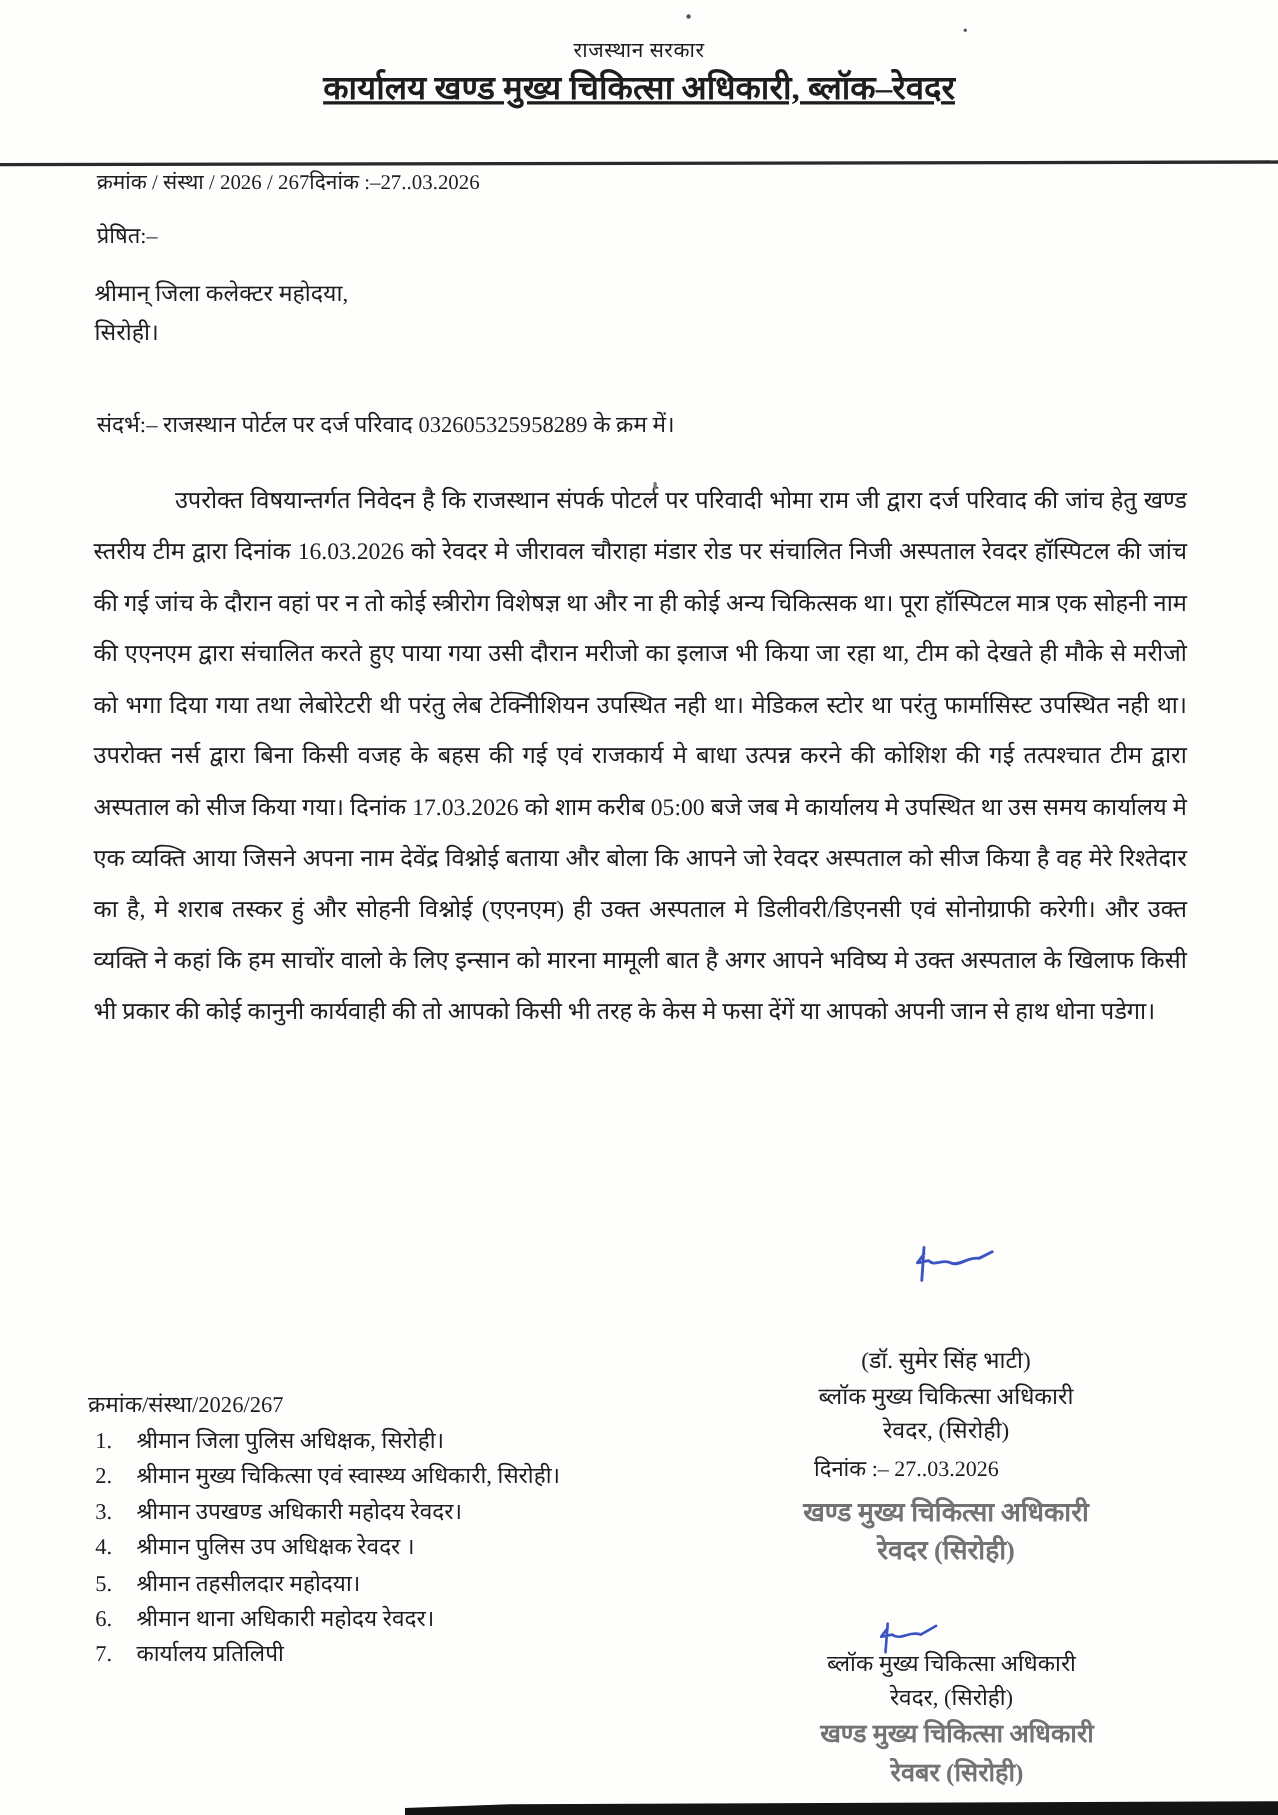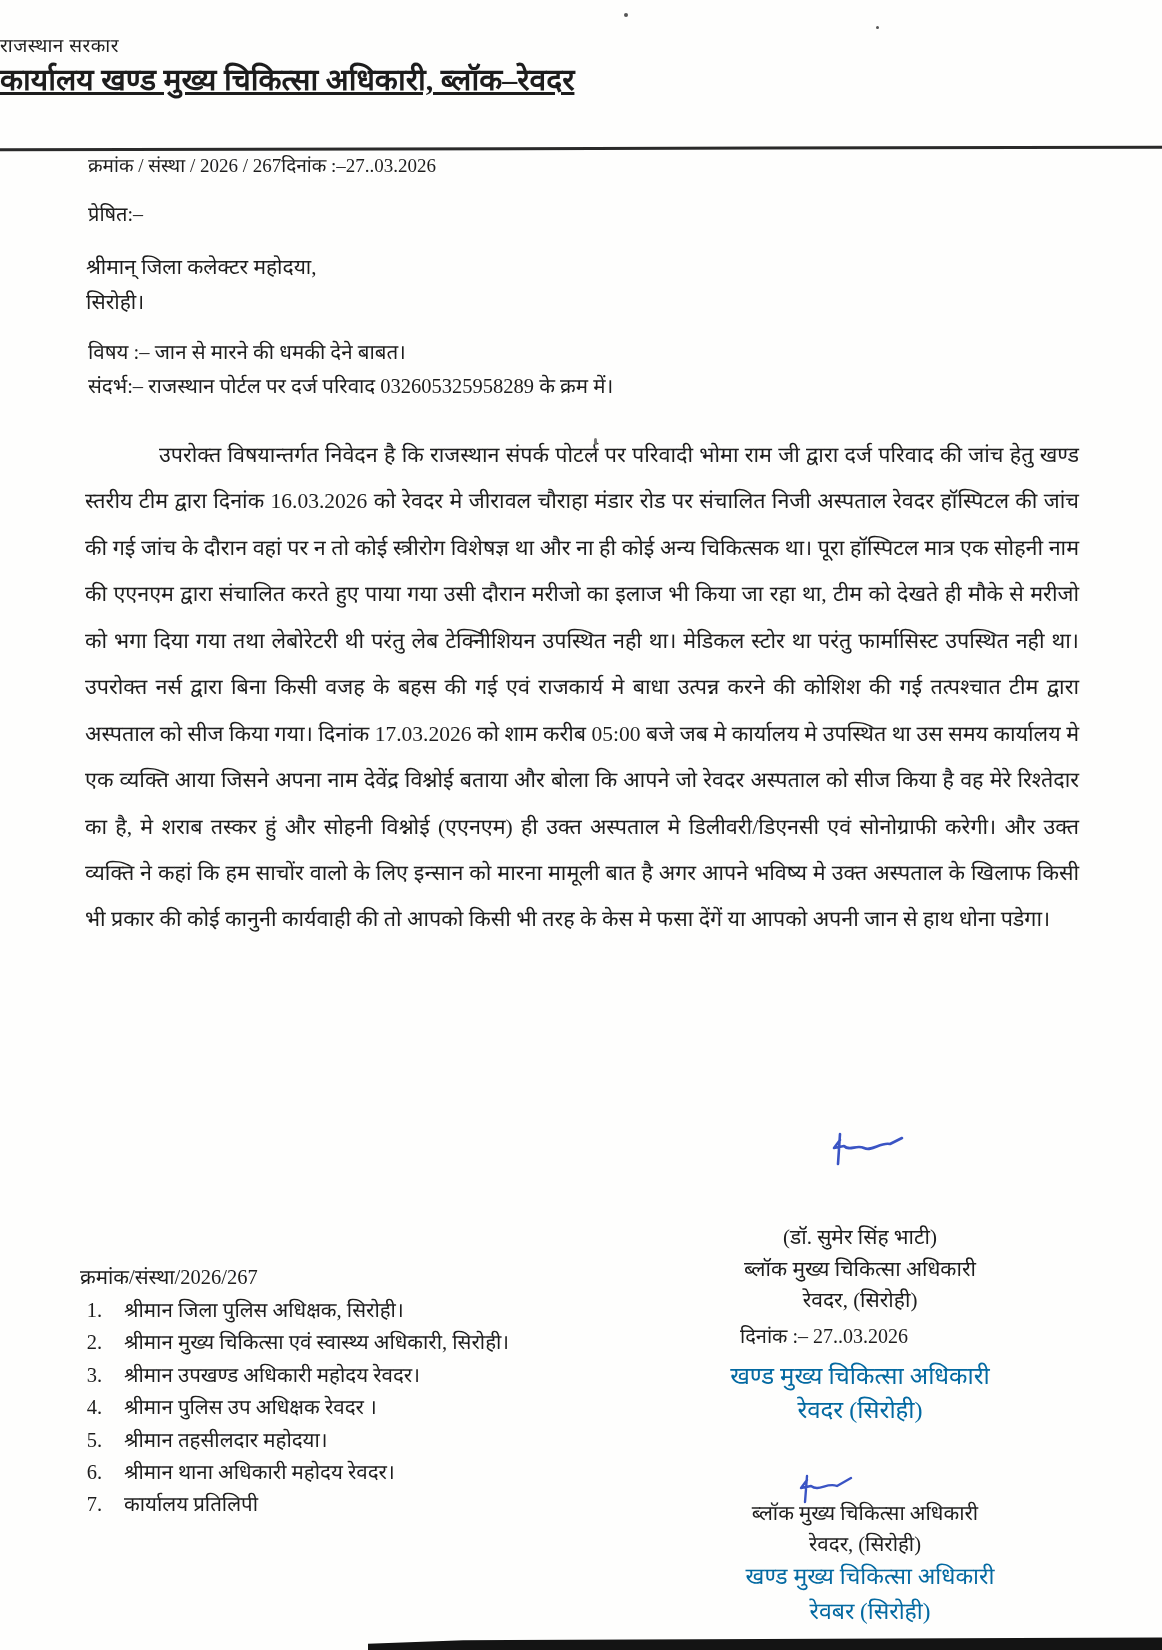--- a/index.html
+++ b/index.html
@@ -1,38 +1,38 @@
 <!DOCTYPE html>
 <html><head>
 <meta charset="utf-8">
 <style>
   html,body { margin:0; padding:0; background:#e8e8e8; }
   .page {
     position:relative; width:1162px; height:1650px; margin:0 auto;
     background:#fefefd; overflow:hidden; color:#1d1d1d;
     font-family:"Liberation Serif","DejaVu Serif",serif;
   }
-  .center { text-align:left; }
+  .center { text-align:center; }
   .gov-line { position:absolute; top:32px; left:0; right:0; font-size:19px; letter-spacing:.5px; }
   .office-line { position:absolute; top:58px; left:0; right:0; font-size:30px; font-weight:bold;text-decoration:underline; }
   .rule { position:absolute; top:147px; left:0; width:100%; height:3px; background:#2a2a2a; transform:rotate(-0.12deg); }
   .ref-row { position:absolute; top:152px; left:88px; right:118px; font-size:19px; display:flex; }
   .preshit { position:absolute; top:200px; left:88px; font-size:20px; }
   .addr1 { position:absolute; top:252px; left:86px; font-size:21px; }
   .addr2 { position:absolute; top:287px; left:86px; font-size:21px; }
   .subject { position:absolute; top:337px; left:88px; font-size:20.5px; }
   .refline { position:absolute; top:371px; left:88px; font-size:20.5px; }
   .body-text {
     position:absolute; top:432px; left:85px; width:994px;
     font-size:21.5px; line-height:2.16; text-align:justify;
   }
   .body-text p { margin:0; text-indent:74px; }
   .sig-block { position:absolute; top:1222px; left:680px; width:360px; text-align:center; font-size:21px; line-height:1.5; }
   .sig-date { margin-top:4px; padding-left:60px; font-size:20px; text-align:left; }
-  .stamp { color:#0369a1; font-weight:normal; line-height:1.45; }
+  .stamp { color:#737373; font-weight:bold; line-height:1.45; }
   .stamp-top { margin-top:8px; font-size:24px; }
   .squiggle { position:absolute; }
   .sq1 { top:1126px; left:830px; }
   .sq2 { top:1468px; left:795px; }
   .copy-block { position:absolute; top:1262px; left:80px; width:580px; font-size:20.5px; }
   .copy-serial { margin:0 0 4px 0; }
   .copy-label { margin:0 0 6px 0; }
   .copy-list { margin:0; }
   .copy-item { display:flex; line-height:1.58; }
   .copy-item .num { width:44px; text-align:right; padding-right:22px; box-sizing:border-box; flex:0 0 44px; }
@@ -58,21 +58,20 @@
 
   <div class="ref-row">
     <span>क्रमांक / संस्था / 2026 / 267</span>
     <span>दिनांक :–27..03.2026</span>
   </div>
 
   <div class="preshit">प्रेषित:–</div>
   <div class="addr1">श्रीमान् जिला कलेक्टर महोदया,</div>
   <div class="addr2">सिरोही।</div>
 
-  <div class="subject">विषय :– जान से मारने की धमकी देने बाबत।</div>
   <div class="refline">संदर्भ:– राजस्थान पोर्टल पर दर्ज परिवाद 032605325958289 के क्रम में।</div>
 
   <div class="body-text">
     <p>उपरोक्त विषयान्तर्गत निवेदन है कि राजस्थान संपर्क पोटर्ल पर परिवादी भोमा राम जी द्वारा दर्ज परिवाद की जांच हेतु खण्ड स्तरीय टीम द्वारा दिनांक 16.03.2026 को रेवदर मे जीरावल चौराहा मंडार रोड पर संचालित निजी अस्पताल रेवदर हॉस्पिटल की जांच की गई जांच के दौरान वहां पर न तो कोई स्त्रीरोग विशेषज्ञ था और ना ही कोई अन्य चिकित्सक था। पूरा  हॉस्पिटल मात्र एक सोहनी नाम की एएनएम द्वारा संचालित करते हुए पाया गया उसी दौरान मरीजो का इलाज  भी किया जा रहा था, टीम को देखते ही मौके से मरीजो को भगा दिया गया तथा लेबोरेटरी थी परंतु लेब टेक्निीशियन उपस्थित नही था। मेडिकल स्टोर था परंतु फार्मासिस्ट उपस्थित नही था। उपरोक्त नर्स द्वारा बिना किसी वजह के बहस की गई एवं राजकार्य मे बाधा उत्पन्न करने की कोशिश की गई तत्पश्चात टीम द्वारा अस्पताल को सीज किया गया। दिनांक 17.03.2026 को शाम करीब 05:00 बजे जब मे कार्यालय मे उपस्थित था उस समय कार्यालय मे एक व्यक्ति आया जिसने अपना नाम देवेंद्र विश्नोई बताया और बोला कि आपने जो रेवदर अस्पताल को सीज किया है वह मेरे रिश्तेदार का है, मे शराब तस्कर हुं और सोहनी विश्नोई (एएनएम) ही उक्त अस्पताल मे डिलीवरी/डिएनसी एवं सोनोग्राफी करेगी। और उक्त व्यक्ति ने कहां कि हम साचोंर वालो के लिए इन्सान को मारना मामूली बात है अगर आपने भविष्य मे उक्त अस्पताल के खिलाफ किसी भी प्रकार की कोई कानुनी कार्यवाही की तो आपको किसी भी तरह के केस मे फसा देंगें या आपको अपनी जान से हाथ धोना पडेगा।</p>
   </div>
 
   <svg class="squiggle sq1" width="100" height="42" viewBox="0 0 100 42">
     <path d="M8,38 L10,8 M10,14 L4,22 L14,20 C20,26 26,18 34,22 C42,26 50,16 60,18 L72,12" fill="none" stroke="#3a54c4" stroke-width="2.6" stroke-linecap="round" stroke-linejoin="round"></path>
   </svg>
 

